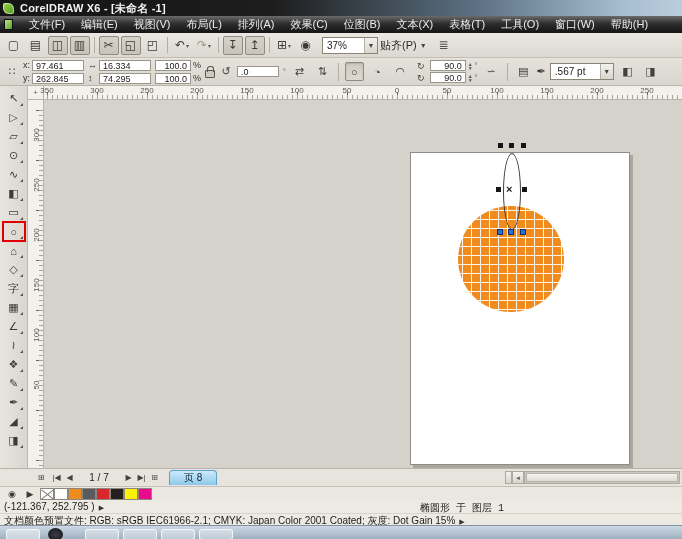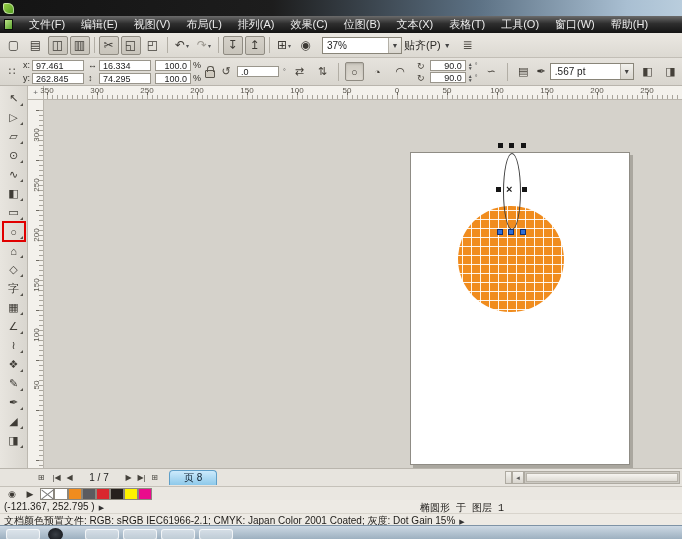--- a/index.html
+++ b/index.html
@@ -31,21 +31,21 @@
   .tb-item .c { font-size:6px; color:#555; margin-left:1px; }
   .tb-item.boxed { border:1px solid #8f8b82; background:linear-gradient(#d6d2ca,#c8c4bb); border-radius:2px; }
   .tb-item.dim { color:#9b978f; }
   .tb-item.sep { width:5px; }
   .tb-item.sep::before { content:''; display:block; width:1px; height:16px; background:#b2aea5; }
   .combo { height:17px; background:#fff; border:1px solid #898579; display:flex; align-items:center;
     font-size:10px; color:#222; position:relative; }
   .combo .val { padding:0 4px; flex:1; }
   .combo .dd { width:13px; height:100%; background:linear-gradient(#f2f1ed,#d9d6cf); border-left:1px solid #b4b0a7;
     display:flex; align-items:center; justify-content:center; font-size:7px; color:#444; }
-  .zoom-combo { width:80px; margin-left:4px; }
+  .zoom-combo { width:56px; margin-left:4px; }
   .snap { display:flex; align-items:center; font-size:11px; color:#2e2c28; gap:3px; }
   .snap .dd2 { font-size:7px; color:#444; }
   .options-btn { margin-left:10px; font-size:12px; color:#56524b; }
 
   
   .propbar { position:absolute; left:0; top:58px; width:682px; height:28px;
     background:linear-gradient(#e6e3dd,#d8d5ce); border-bottom:1px solid #b9b5ad;
     display:flex; align-items:center; padding-left:5px; gap:4px; }
   .pb-icon { font-size:11px; color:#4a463f; width:14px; text-align:center; }
   .xy-grid { display:grid; grid-template-columns:auto auto; grid-auto-rows:12px; column-gap:2px; row-gap:1px; align-items:center; }
@@ -60,21 +60,21 @@
   .pb-btn { width:19px; height:19px; display:flex; align-items:center; justify-content:center;
     font-size:11px; color:#45413a; border:1px solid transparent; }
   .pb-btn.active { border:1px solid #8f8b82; background:linear-gradient(#cfcbc2,#dedad2); border-radius:2px; box-shadow:inset 0 1px 2px rgba(0,0,0,.15); }
   .pb-sep { width:1px; height:18px; background:#b2aea5; margin:0 2px; }
   .spin { display:flex; flex-direction:column; justify-content:center; line-height:4px; }
   .spin span { font-size:5px; color:#555; }
   .deg-dot { font-size:7px; color:#555; }
   .pie-grid { display:grid; grid-template-columns:auto auto auto auto; column-gap:2px; row-gap:1px; align-items:center; }
   .pie-grid .pb-icon { font-size:9px; }
   .nib { font-size:11px; color:#3c3933; }
-  .outline-combo { width:84px; }
+  .outline-combo { width:64px; }
 
   
   .ruler-corner { position:absolute; left:28px; top:86px; width:16px; height:14px; background:#f3f1ec;
     border-right:1px solid #b9b5ad; border-bottom:1px solid #b9b5ad; font-size:8px; color:#666;
     display:flex; align-items:center; justify-content:center; }
   .hruler { position:absolute; left:44px; top:86px; width:638px; height:14px; background:#f3f1ec;
     border-bottom:1px solid #b9b5ad;
     background-image:
       repeating-linear-gradient(90deg,#a9a59c 0 1px,transparent 1px 5px),
       repeating-linear-gradient(90deg,#6e6a62 0 1px,transparent 1px 50px);
@@ -173,20 +173,21 @@
     border:1px solid rgba(255,255,255,.75); border-radius:3px; }
   .tk1{left:85px;} .tk2{left:123px;} .tk3{left:161px;} .tk4{left:199px;}
 </style>
 </head>
 <body>
 
 <div id="app">
 
   <div class="titlebar">
     <div class="logo"></div>
+    <div class="title">CorelDRAW X6 - [未命名 -1]</div>
   </div>
 
   <div class="menubar">
     <div class="doc-icon"></div>
     <div style="display:flex">
 
     <span class="menu-item">文件(F)</span>
         <span class="menu-item">编辑(E)</span>
         <span class="menu-item">视图(V)</span>
         <span class="menu-item">布局(L)</span>

